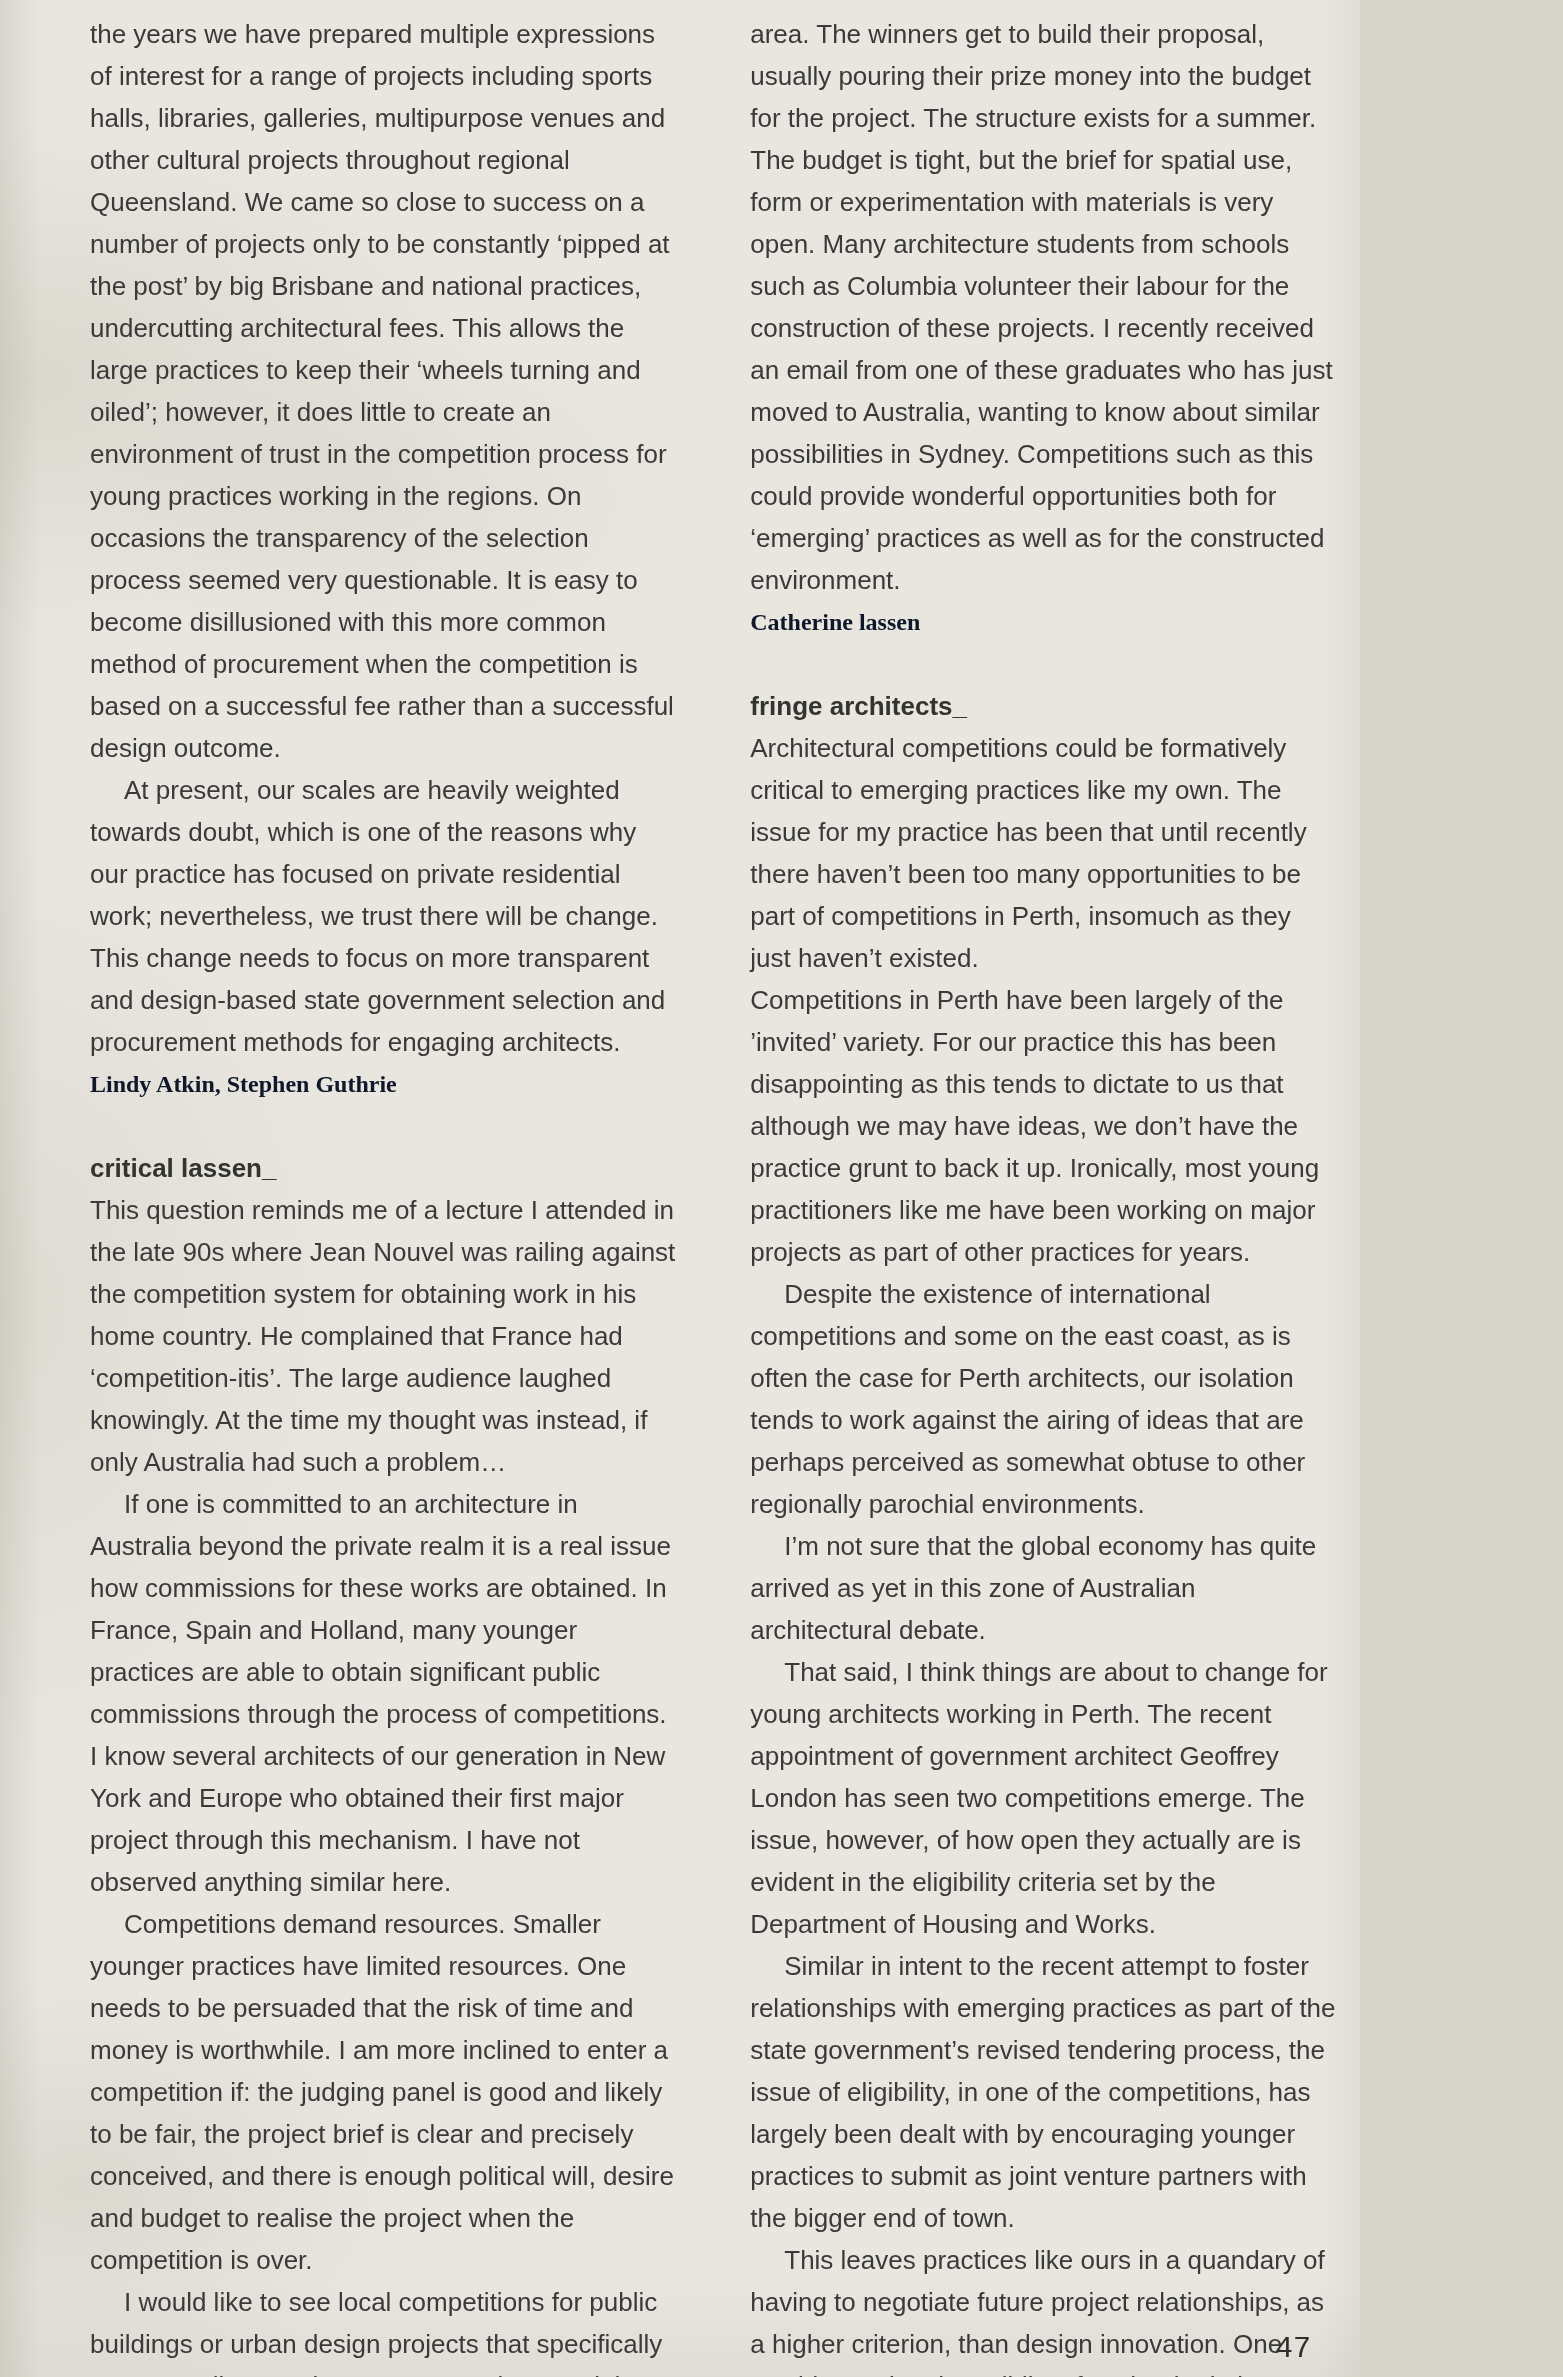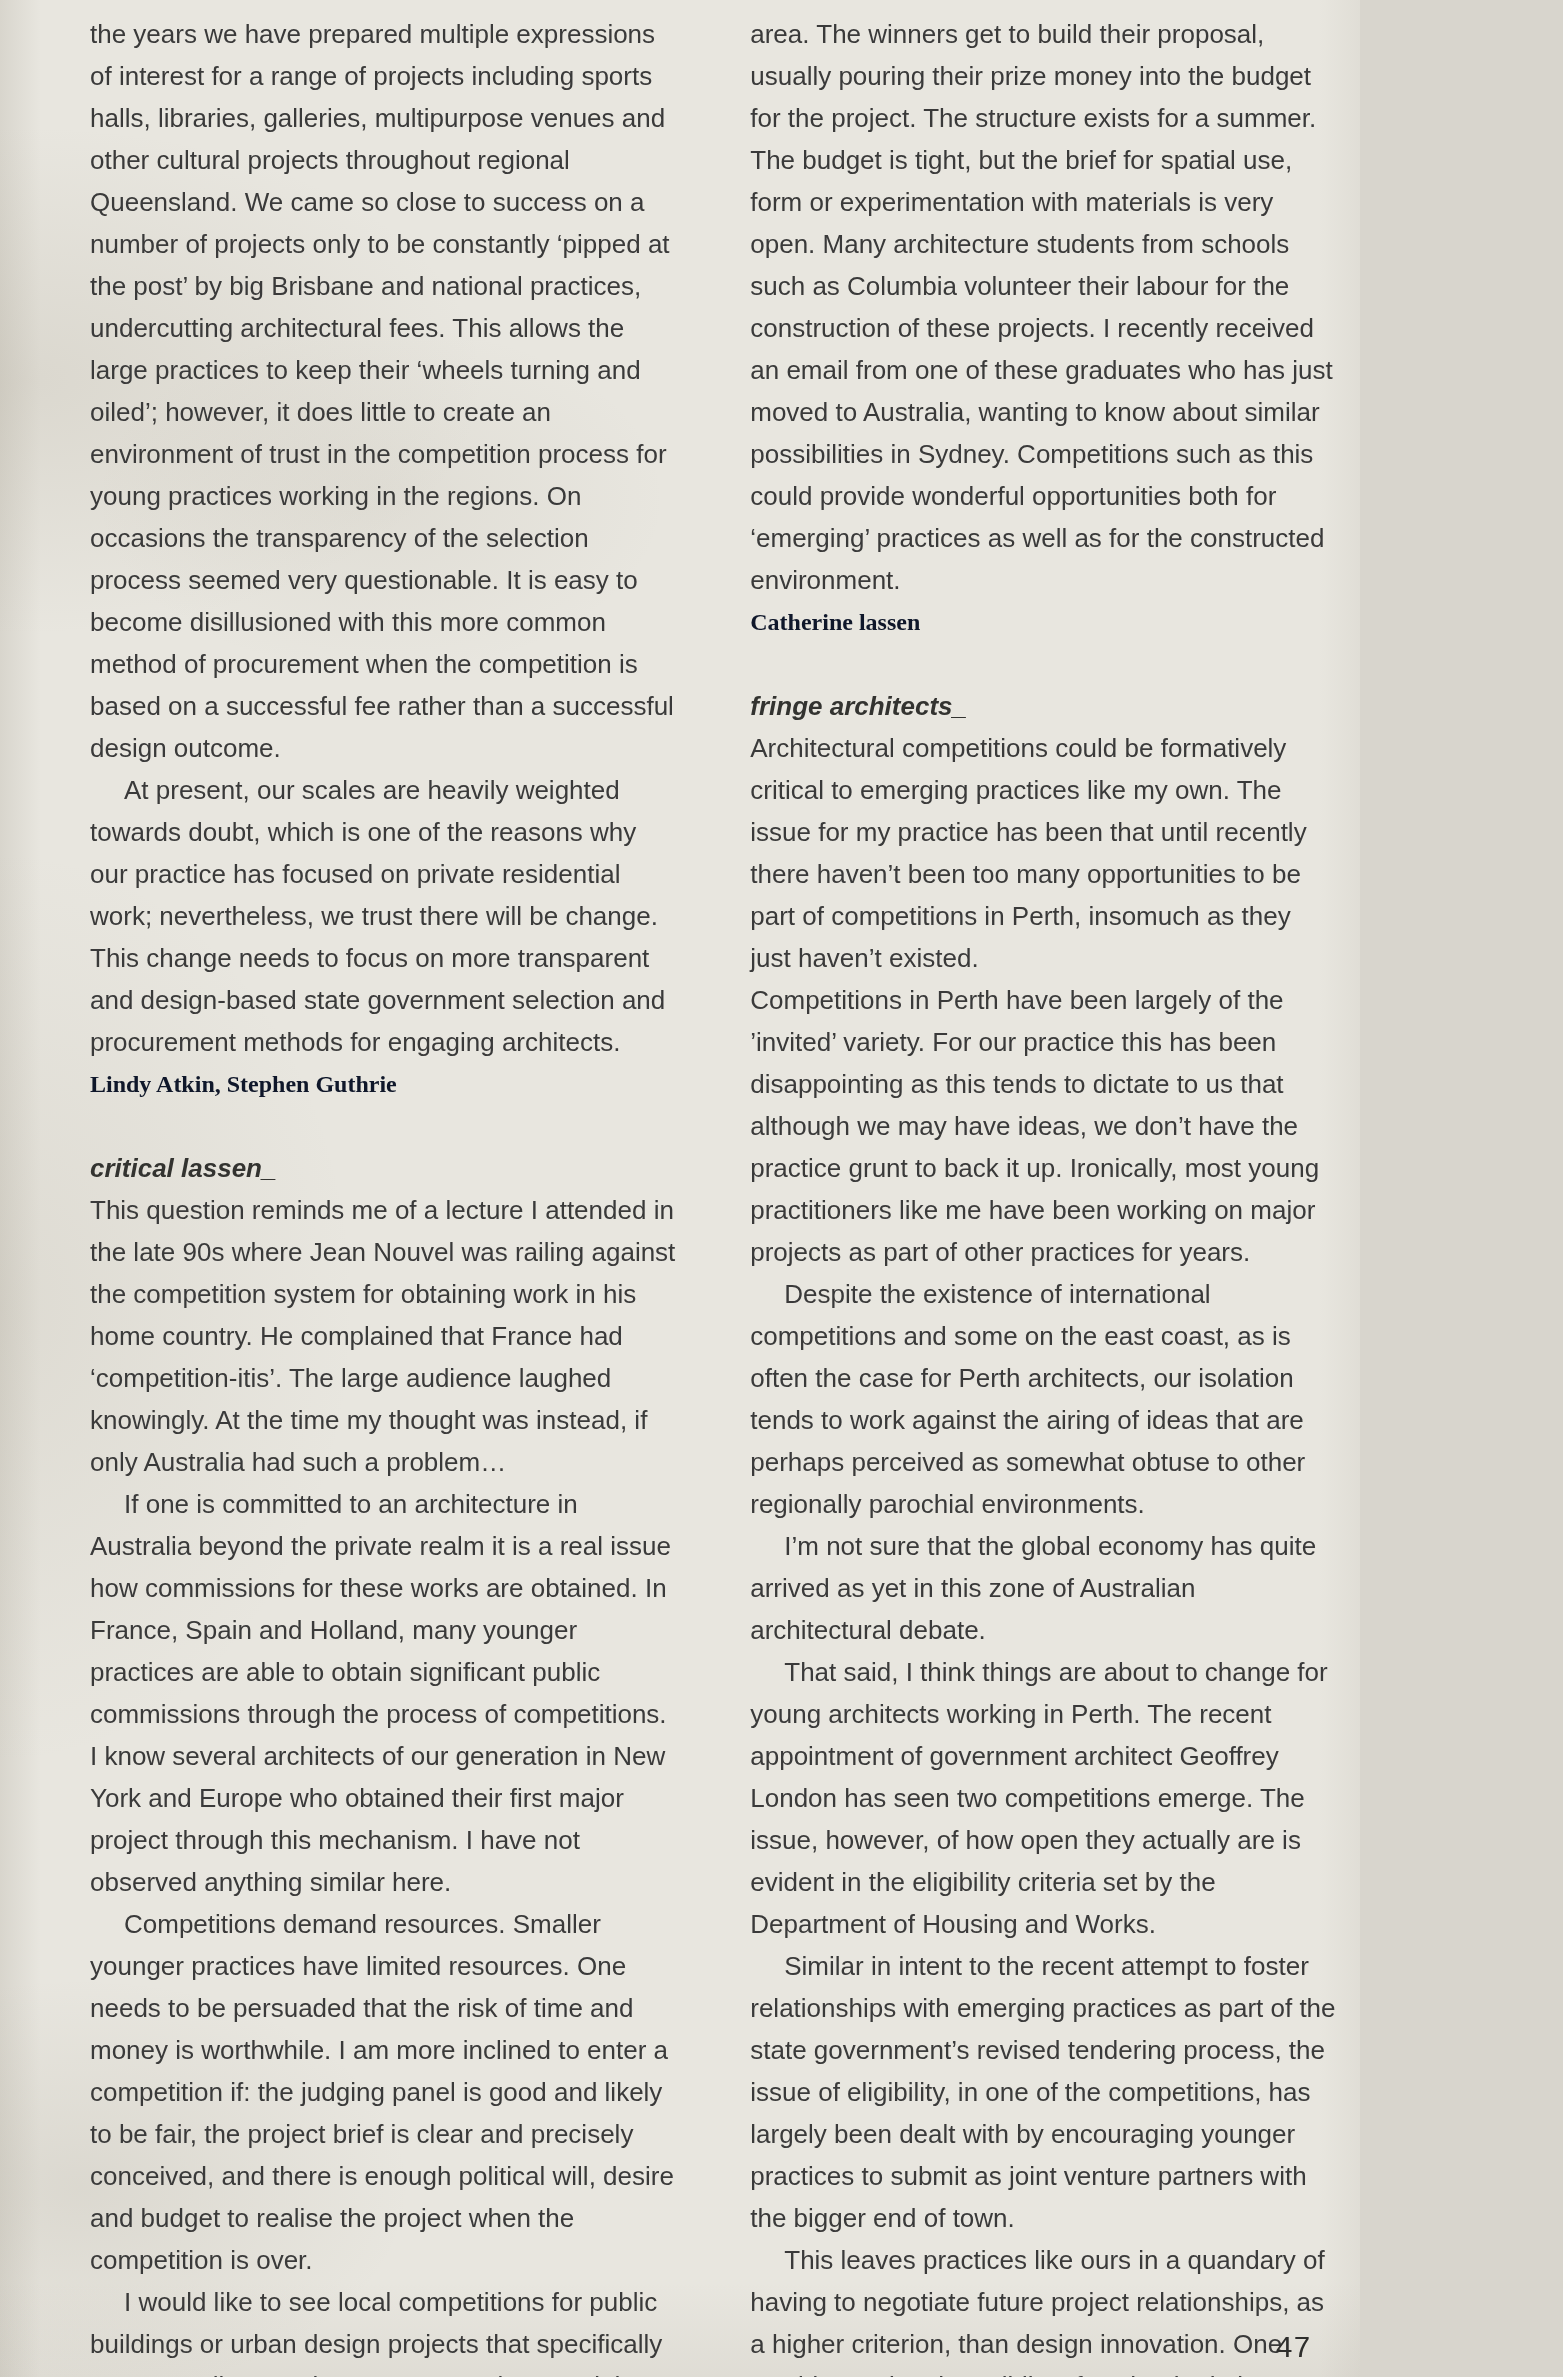--- a/index.html
+++ b/index.html
@@ -42,21 +42,20 @@
     line-height: 42px;
     letter-spacing: 0px;
     text-align: left;
   }
   .paragraph { color: var(--ink, #3a3a3a); }
   .paragraph.indent { text-indent: 34px; }
   .heading {
     font-weight: 700;
     margin-top: 42px;
     color: #333330;
-    font-style: italic;
   }
   .signature {
     font-family: "Liberation Serif", serif;
     font-weight: 600;
     font-size: 24px;
     color: #0f172a;
   }
   .page-number {
     position: absolute;
     right: 49px;

